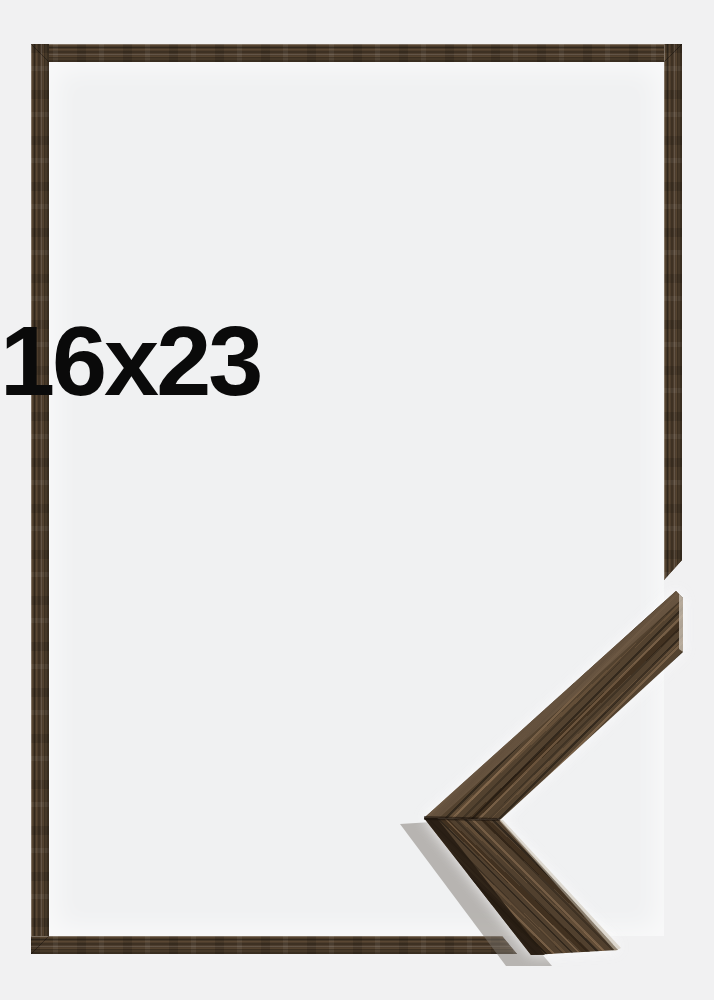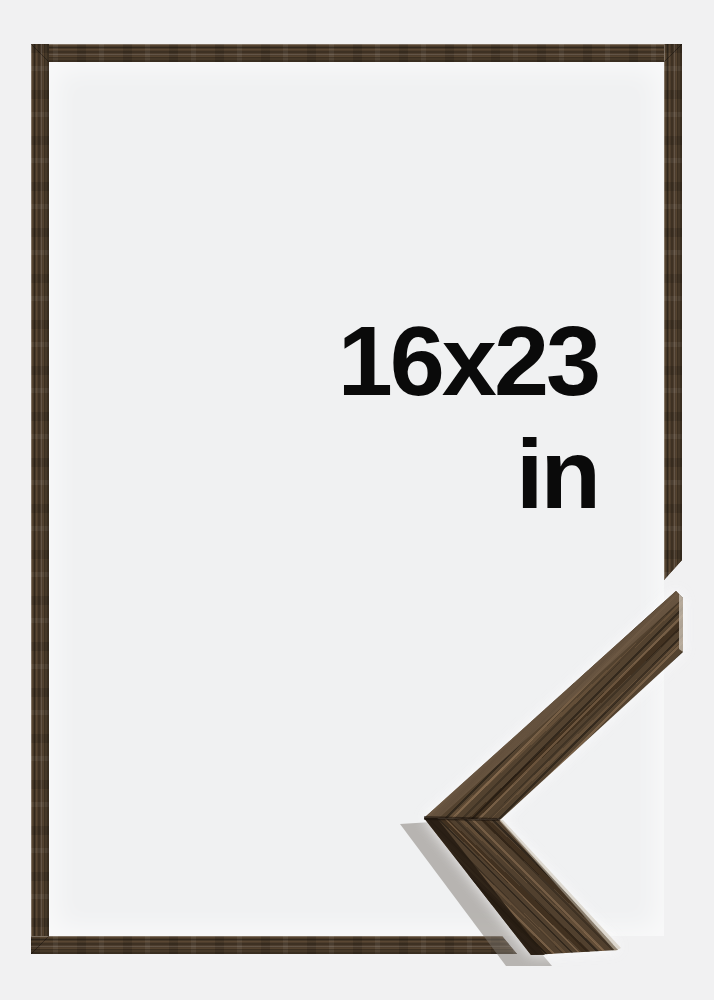--- a/index.html
+++ b/index.html
@@ -51,21 +51,21 @@
 
   .interior{
     position:absolute;left:49px;top:62px;width:615px;height:874px;
     background:#f0f1f2;
     box-shadow: inset 0 0 26px 8px rgba(255,255,255,.6);
   }
 
   
   .size-text{
     position:absolute;left:0;top:304px;width:598px;
-    text-align:right;
+    text-align:left;
     color:#0a0a0a;
     font-weight:700;
     font-size:99px;
     line-height:113px;
     letter-spacing:-3px;
   }
 
   
   .corner-shadow{
     position:absolute;inset:0;
@@ -128,21 +128,20 @@
     <div class="bar vert bar-left"></div>
     <div class="bar vert bar-right"></div>
     <div class="bar horiz bar-bottom"></div>
     <div class="miter tlbr miter-tl"></div>
     <div class="miter trbl miter-tr"></div>
     <div class="miter trbl miter-bl"></div>
   </div>
 
   <div class="size-text">
     <span>16x23</span><br>
-    <span>in</span>
   </div>
 
   <div class="corner-shadow"></div>
 
   <div class="corner-sample">
     <div class="arm-upper"></div>
     <div class="arm-upper-topface"></div>
     <div class="arm-upper-endedge"></div>
     <div class="arm-lower"></div>
     <div class="arm-lower-sideface"></div>

